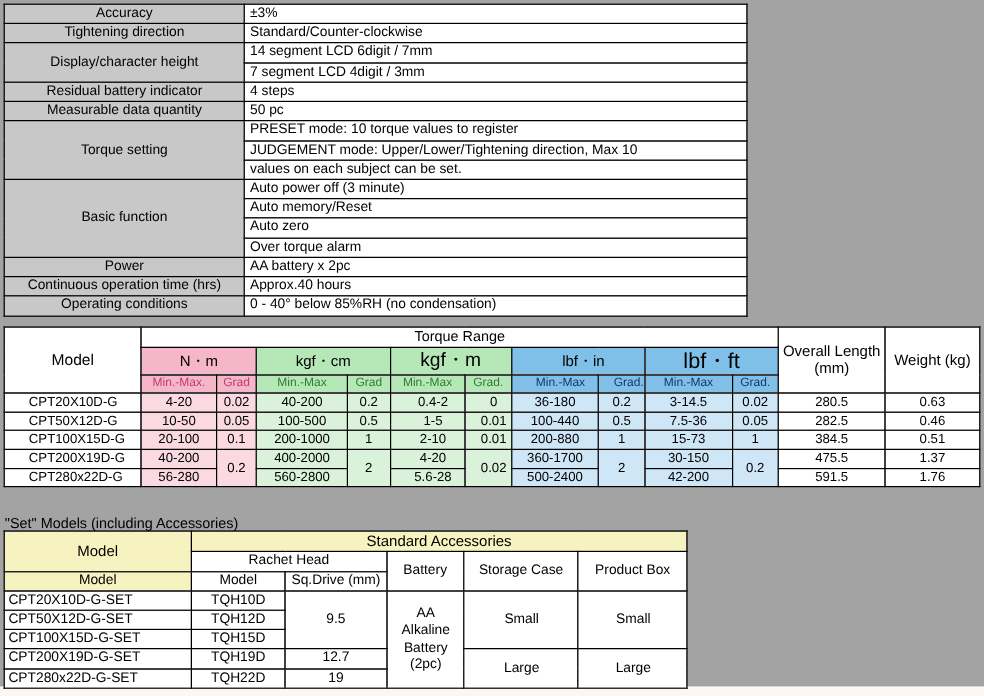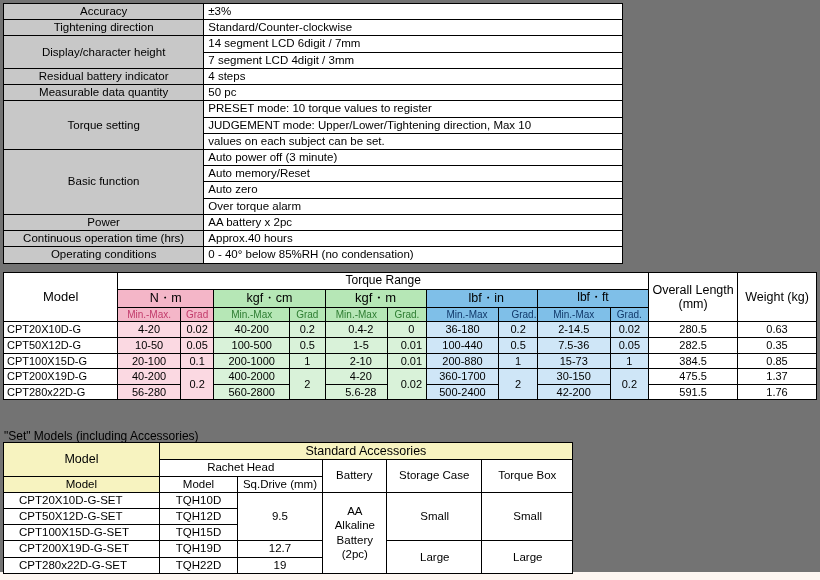--- a/index.html
+++ b/index.html
@@ -12,21 +12,21 @@
   }
   body {
     font-family: "Liberation Sans", sans-serif;
     font-size: 11.5px;
     color: #000;
   }
   .page {
     position: relative;
     width: 820px;
     height: 572px;
-    background: #737373;
+    background: #a3a3a3;
   }
   table {
     border-collapse: collapse;
     table-layout: fixed;
   }
   td, th {
     border: 1px solid #000;
     padding: 1px 3px;
     font-weight: normal;
     vertical-align: middle;
@@ -60,21 +60,21 @@
     left: 3px;
     top: 272px;
     width: 814px;
   }
   #torque-table td, #torque-table th {
     text-align: center;
     font-size: 11px;
   }
   #torque-table td.model-cell {
     text-align: left;
-    padding-left: 3px;
+    padding-left: 20px;
   }
   .hdr-white { background: #fff; }
   .hdr-nm    { background: #f4b6c8; }
   .hdr-kgfcm { background: #b6e7b6; }
   .hdr-kgfm  { background: #b6e7b6; }
   .hdr-lbfin { background: #7fbfe8; padding-left: 12px; }
   .hdr-lbfft { background: #7fbfe8; }
   .cell-nm    { background: #fbd9e2; }
   .cell-kgfcm { background: #d9f2d9; }
   .cell-kgfm  { background: #d9f2d9; padding-left: 12px; }
@@ -93,21 +93,21 @@
     left: 3px;
     top: 442px;
     width: 570px;
   }
   #set-table td, #set-table th {
     text-align: center;
     font-size: 11.5px;
   }
   #set-table td.model-col {
     text-align: left;
-    padding-left: 15px;
+    padding-left: 3px;
     margin-top: 40px;
   }
   .yellow { background: #f7f3c0; }
   .cell-left {
     text-align: center;
     padding-left: 4px;
   }
   .vmid-left {
     text-align: right;
     vertical-align: middle;
@@ -205,23 +205,23 @@
     <tbody>
       <tr>
         <td class="hdr-white" rowspan="3" style="font-size:13px">Model</td>
         <td class="hdr-white" colspan="10" style="font-size:12px">Torque Range</td>
         <td class="hdr-white" rowspan="3" style="font-size:12.5px;white-space:normal">Overall Length (mm)</td>
         <td class="hdr-white" rowspan="3" style="font-size:12.5px;white-space:normal">Weight (kg)</td>
       </tr>
       <tr>
         <td class="hdr-nm" colspan="2" style="font-size:12.5px">N・m</td>
         <td class="hdr-kgfcm" colspan="2" style="font-size:12.5px">kgf・cm</td>
-        <td class="hdr-kgfm" colspan="2" style="font-size:13px">kgf・m</td>
+        <td class="hdr-kgfm" colspan="2" style="font-size:16px">kgf・m</td>
         <td class="hdr-lbfin" colspan="2" style="font-size:12.5px">lbf・in</td>
-        <td class="hdr-lbfft" colspan="2" style="font-size:12px">lbf・ft</td>
+        <td class="hdr-lbfft" colspan="2" style="font-size:18px">lbf・ft</td>
       </tr>
       <tr>
         <td class="hdr-nm" style="font-size:10px;color:#c23b6b">Min.-Max.</td>
         <td class="hdr-nm" style="font-size:10px;color:#c23b6b">Grad</td>
         <td class="hdr-kgfcm" style="font-size:10px;color:#2e7d32">Min.-Max</td>
         <td class="hdr-kgfcm" style="font-size:10px;color:#2e7d32">Grad</td>
         <td class="hdr-kgfm" style="font-size:10px;color:#2e7d32">Min.-Max</td>
         <td class="hdr-kgfm" style="font-size:10px;color:#2e7d32">Grad.</td>
         <td class="hdr-lbfin" style="font-size:10px;color:#123a6b">Min.-Max</td>
         <td class="hdr-lbfin" style="font-size:10px;color:#123a6b">Grad.</td>
@@ -232,56 +232,56 @@
       <tr>
         <td class="model-cell">CPT20X10D-G</td>
         <td class="cell-nm">4-20</td>
         <td class="cell-nm">0.02</td>
         <td class="cell-kgfcm">40-200</td>
         <td class="cell-kgfcm">0.2</td>
         <td class="cell-kgfm">0.4-2</td>
         <td class="cell-kgfm">0</td>
         <td class="cell-lbfin">36-180</td>
         <td class="cell-lbfin">0.2</td>
-        <td class="cell-lbfft">2-14.5</td>
+        <td class="cell-lbfft">3-14.5</td>
         <td class="cell-lbfft">0.02</td>
         <td>280.5</td>
         <td>0.63</td>
       </tr>
 
       <tr>
         <td class="model-cell">CPT50X12D-G</td>
         <td class="cell-nm">10-50</td>
         <td class="cell-nm">0.05</td>
         <td class="cell-kgfcm">100-500</td>
         <td class="cell-kgfcm">0.5</td>
         <td class="cell-kgfm">1-5</td>
         <td class="cell-kgfm">0.01</td>
         <td class="cell-lbfin">100-440</td>
         <td class="cell-lbfin">0.5</td>
         <td class="cell-lbfft">7.5-36</td>
         <td class="cell-lbfft">0.05</td>
         <td>282.5</td>
-        <td>0.35</td>
+        <td>0.46</td>
       </tr>
 
       <tr>
         <td class="model-cell">CPT100X15D-G</td>
         <td class="cell-nm">20-100</td>
         <td class="cell-nm">0.1</td>
         <td class="cell-kgfcm">200-1000</td>
         <td class="cell-kgfcm">1</td>
         <td class="cell-kgfm">2-10</td>
         <td class="cell-kgfm">0.01</td>
         <td class="cell-lbfin">200-880</td>
         <td class="cell-lbfin">1</td>
         <td class="cell-lbfft">15-73</td>
         <td class="cell-lbfft">1</td>
         <td>384.5</td>
-        <td>0.85</td>
+        <td>0.51</td>
       </tr>
 
       <tr>
         <td class="model-cell">CPT200X19D-G</td>
         <td class="cell-nm">40-200</td>
         <td class="cell-nm" rowspan="2">0.2</td>
         <td class="cell-kgfcm">400-2000</td>
         <td class="cell-kgfcm" rowspan="2">2</td>
         <td class="cell-kgfm">4-20</td>
         <td class="cell-kgfm" rowspan="2">0.02</td>
@@ -319,21 +319,21 @@
     </colgroup>
     <tbody>
       <tr>
         <td class="yellow" rowspan="2" style="font-size:12.5px">Model</td>
         <td class="yellow" colspan="5" style="font-size:12.5px">Standard Accessories</td>
       </tr>
       <tr>
         <td colspan="2">Rachet Head</td>
         <td rowspan="2">Battery</td>
         <td rowspan="2">Storage Case</td>
-        <td rowspan="2">Torque Box</td>
+        <td rowspan="2">Product Box</td>
       </tr>
       <tr>
         <td class="yellow">Model</td>
         <td>Model</td>
         <td>Sq.Drive (mm)</td>
       </tr>
 
       <tr>
         <td class="model-col">CPT20X10D-G-SET</td>
         <td>TQH10D</td>

